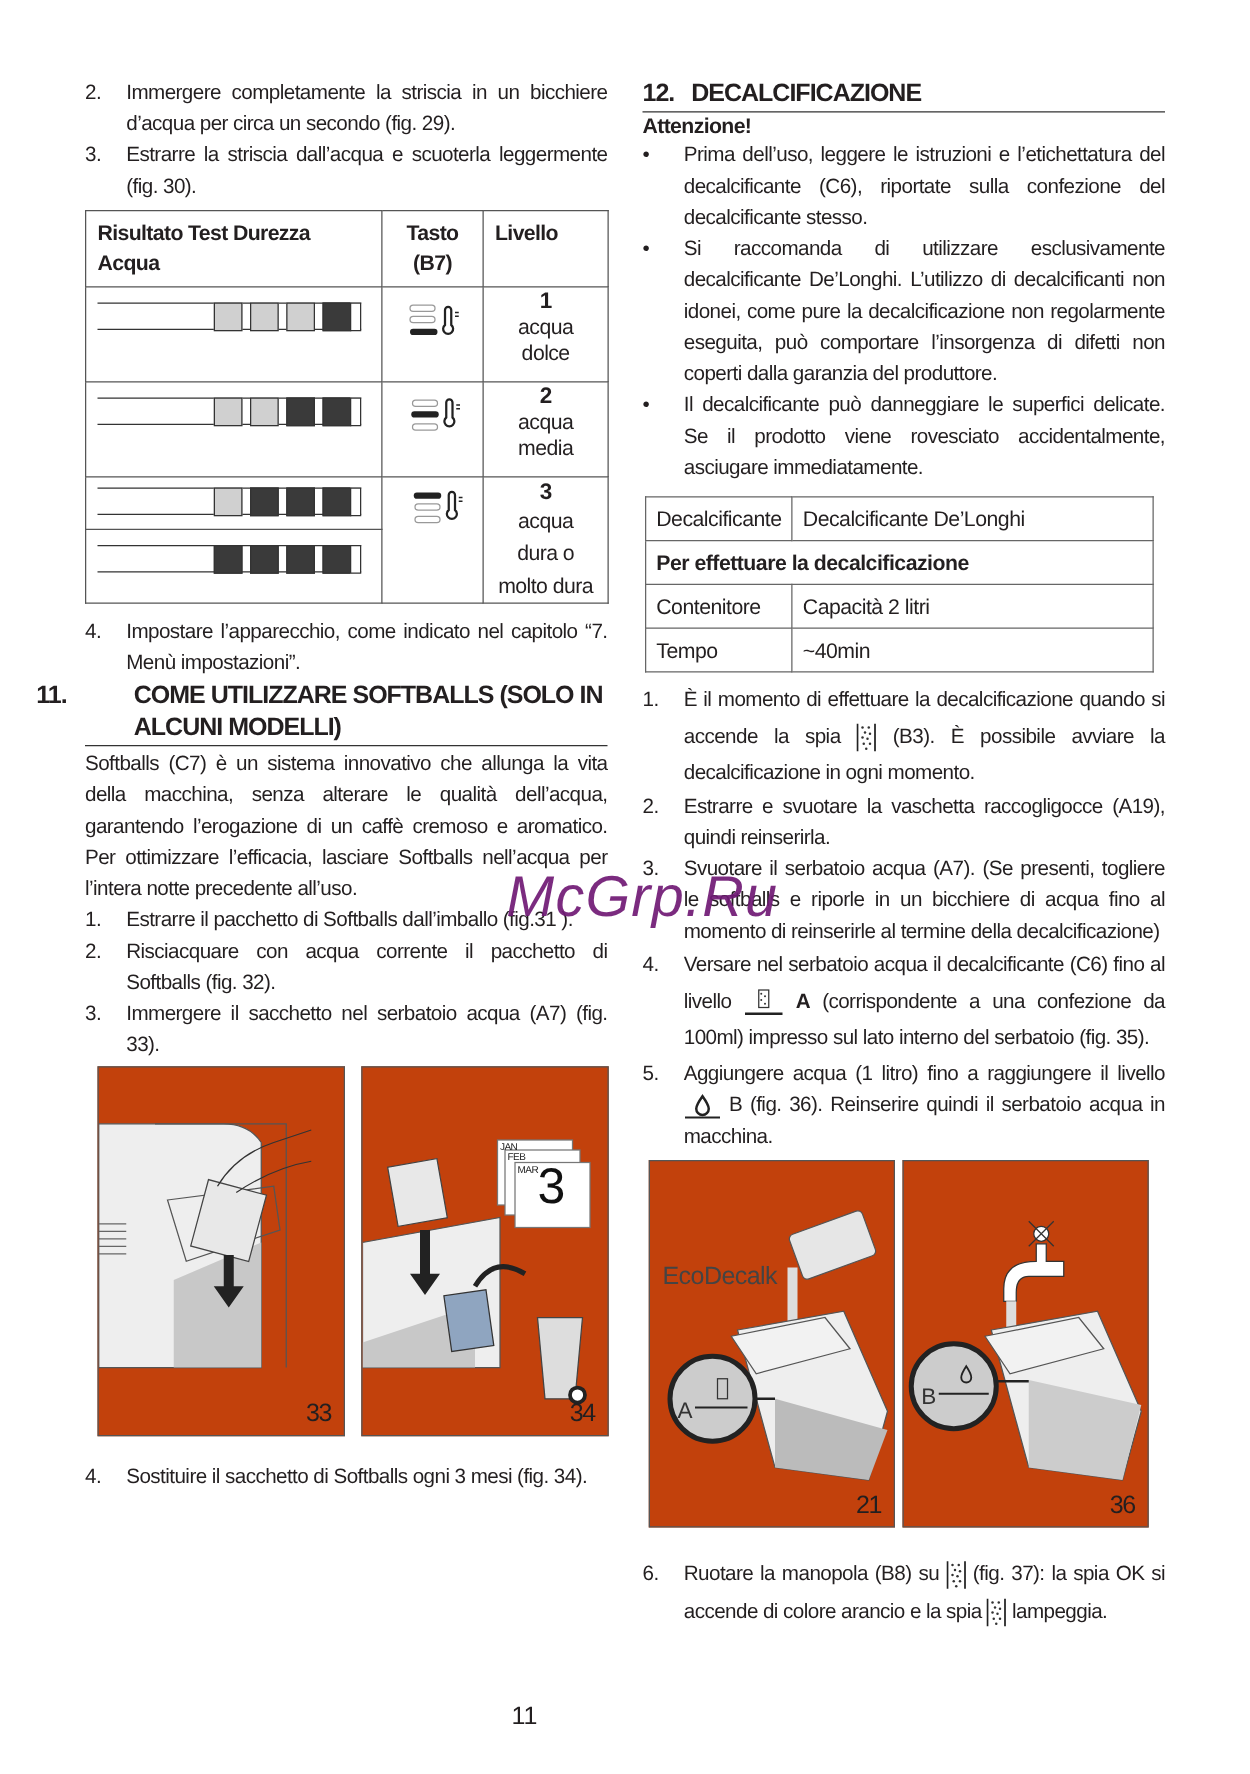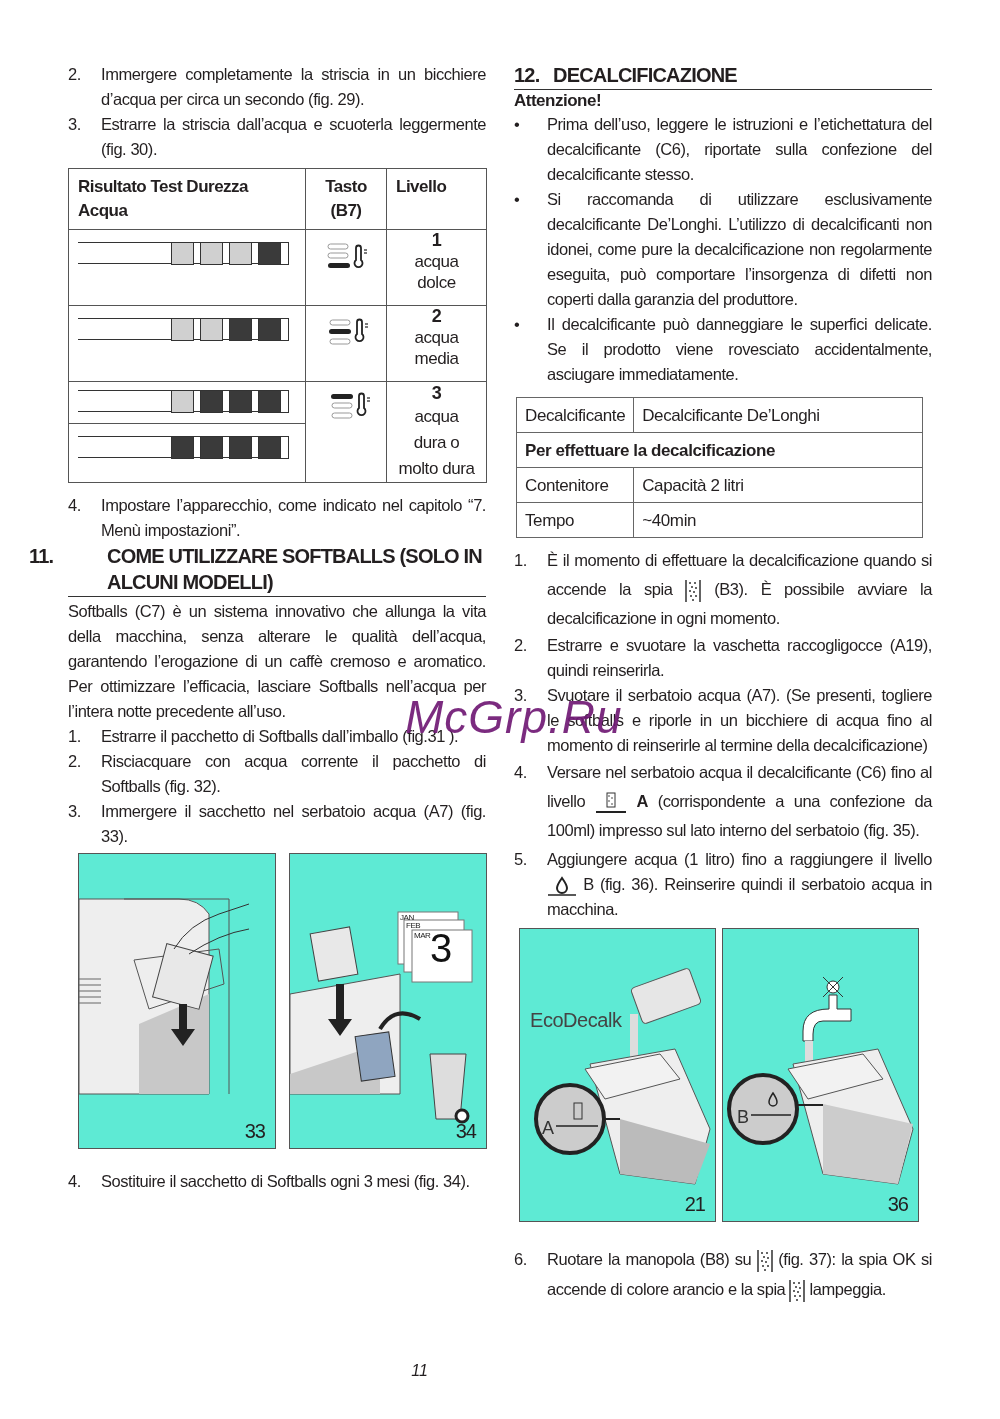--- a/index.html
+++ b/index.html
@@ -30,24 +30,24 @@
   .pad{width:21px;height:21px;border:1px solid #333;margin-left:-1px;}
   .gap{width:7px;height:21px;border-top:1px solid transparent;}
   .pad.l{background:#d0d0d0;} .pad.d{background:#3a3a3a;}
   .end{width:7px;height:21px;border:1px solid #333;margin-left:-1px;background:#fff;}
   .lvl{text-align:center;font-size:17px;line-height:21px;padding-top:6px;}
   .lvl b{display:block;font-size:18px;}
   .dt{width:407px;margin:10px 0 8px 2px;}
   .dt td{border:1.5px solid #666;padding:0 8px;height:34px;font-size:17px;letter-spacing:-0.4px;}
   .dt .h{font-weight:bold;}
   .figs{display:flex;justify-content:space-between;margin-top:10px;}
-  .fig{position:relative;border:1.5px solid #555;background:#5eead4;overflow:hidden;}
+  .fig{position:relative;border:1.5px solid #555;background:#c2410c;overflow:hidden;}
   .fig .fn{position:absolute;right:10px;bottom:4px;font-size:20px;letter-spacing:-1px;}
   .inl{display:inline-block;vertical-align:middle;}
-  .page{position:absolute;left:0;width:839px;top:1362px;text-align:center;font-size:16px;font-style:italic;}
+  .page{position:absolute;left:0;width:839px;top:1362px;text-align:center;font-size:20px;}
   .wm{position:absolute;left:405px;top:690px;font-family:"Liberation Sans",sans-serif;font-style:italic;
       font-size:46px;color:#701a75;letter-spacing:1px;opacity:0.92;pointer-events:none;}
 </style>
 </head>
 <body>
 
 <div class="col left txt">
   <div class="li">
     <span class="n">2.</span>
     <span>Immergere completamente la striscia in un bicchiere d’acqua per circa un secondo (fig. 29).</span>

